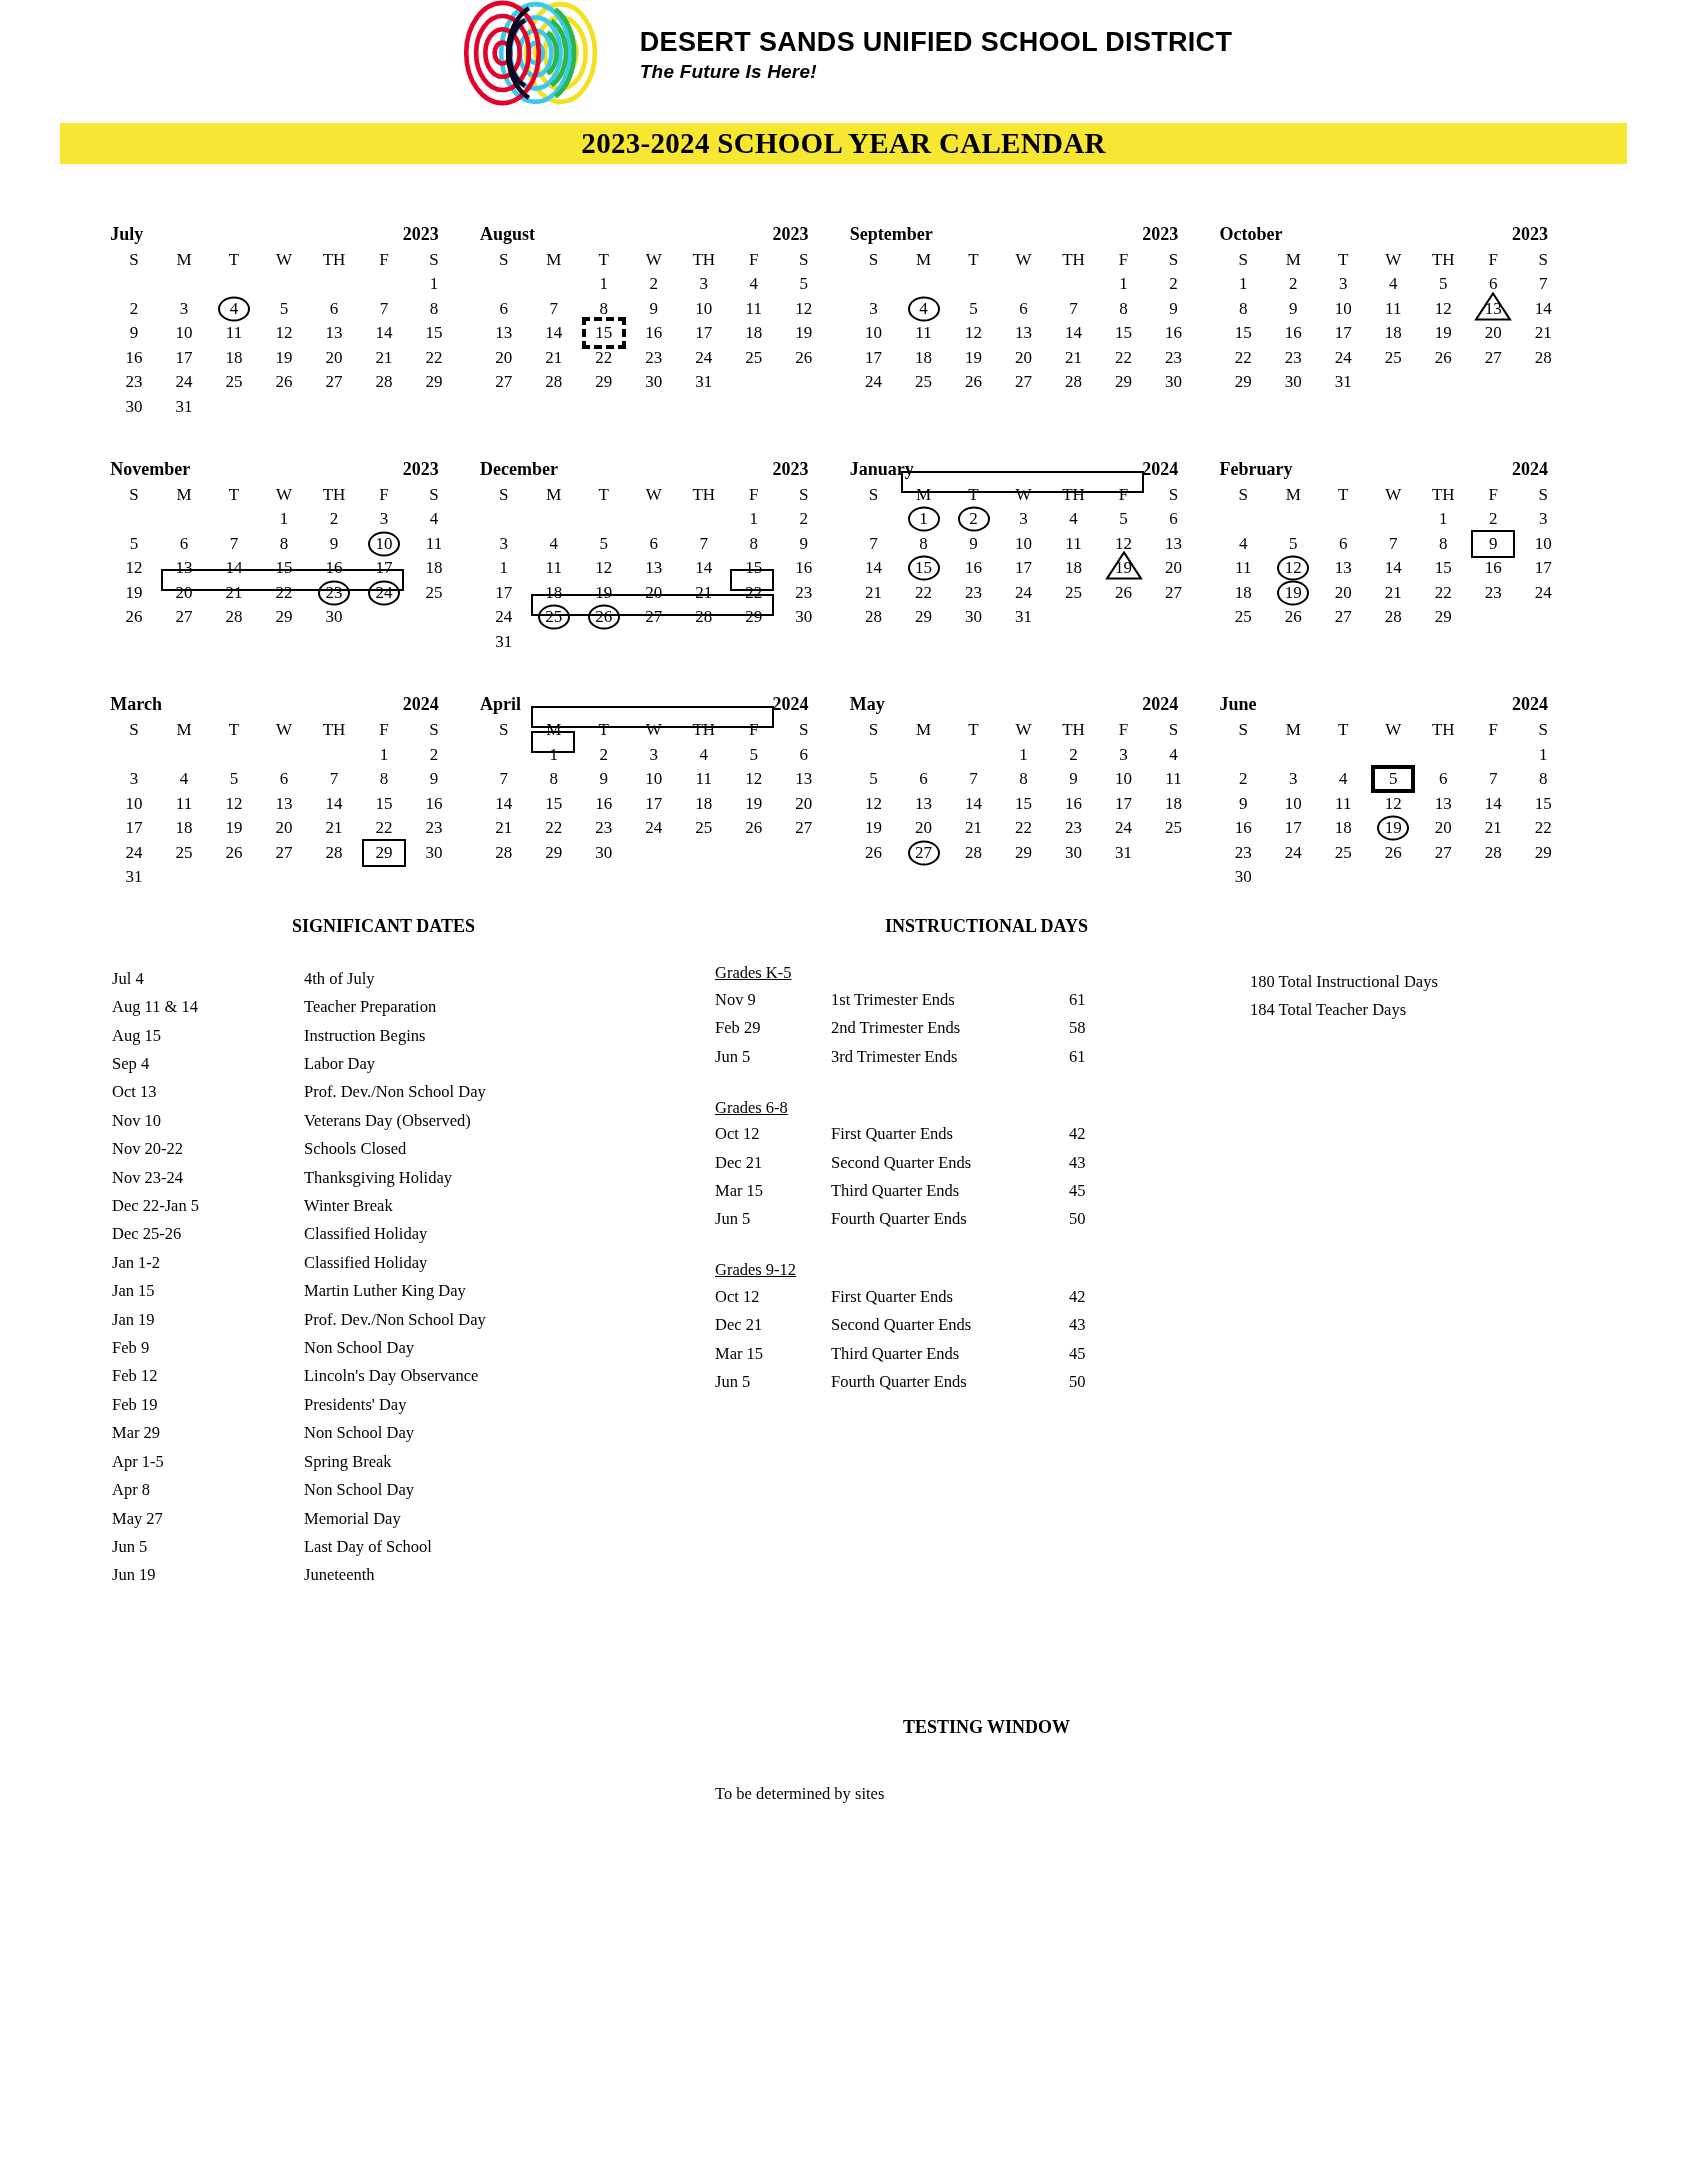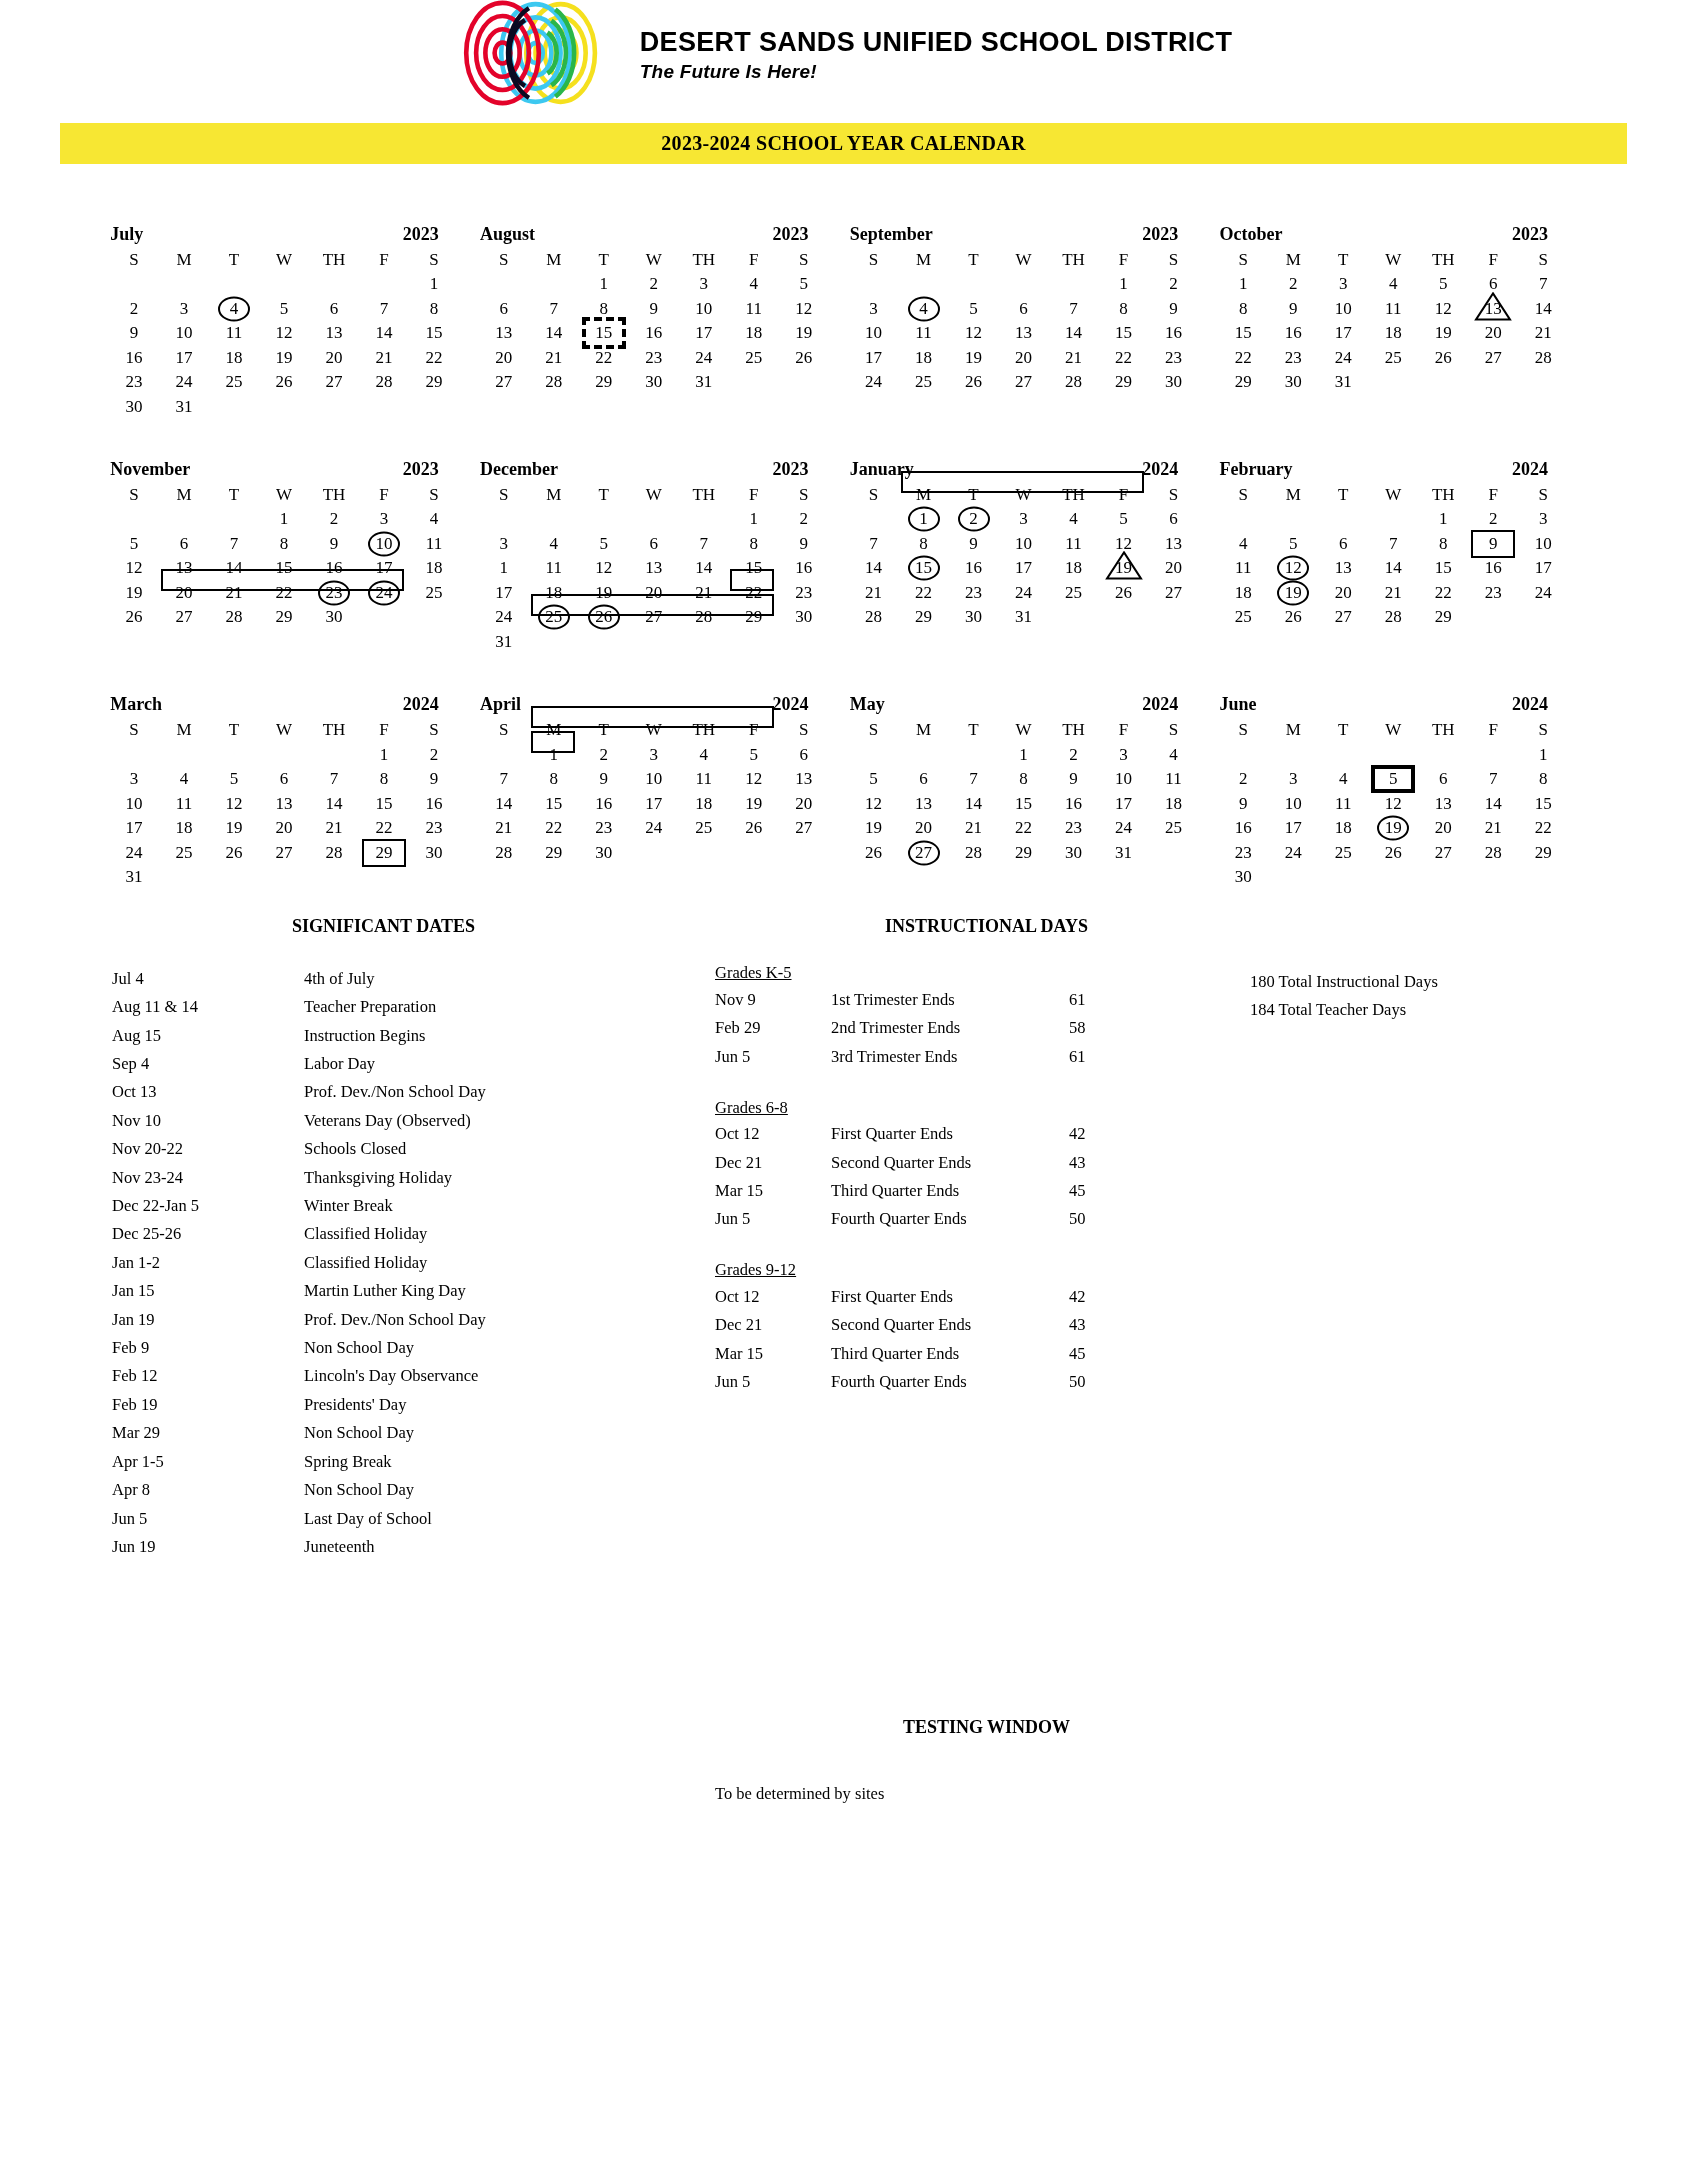--- a/index.html
+++ b/index.html
@@ -35,21 +35,21 @@
 
   
   .title-bar {
     margin: 17px 60px 0 60px;
     background: #f7e733;
     height: 41px;
     display: flex; align-items: center; justify-content: center;
   }
   .title-bar .title-text {
     font-family: "Liberation Serif", "DejaVu Serif", serif;
-    font-weight: bold; font-size: 20px; letter-spacing: 0.3px;
+    font-weight: bold; font-size: 29px; letter-spacing: 0.3px;
   }
 
   
   .months-area { margin: 20px 99px 0 109px; }
   .months-row { display: flex; }
   .month { width: 377px; position: relative; }
   .month-head {
     display: flex; justify-content: space-between; align-items: baseline;
     font-weight: bold; font-size: 18px;
     padding: 0 40px 0 1.3px;
@@ -1092,20 +1092,24 @@
           <div class="sig-date">Mar 29</div>
           <div class="sig-desc">Non School Day</div>
         </div>
         <div class="sig-row">
           <div class="sig-date">Apr 1-5</div>
           <div class="sig-desc">Spring Break</div>
         </div>
         <div class="sig-row">
           <div class="sig-date">Apr 8</div>
           <div class="sig-desc">Non School Day</div>
+        </div>
+        <div class="sig-row">
+          <div class="sig-date">May 27</div>
+          <div class="sig-desc">Memorial Day</div>
         </div>
         <div class="sig-row">
           <div class="sig-date">Jun 5</div>
           <div class="sig-desc">Last Day of School</div>
         </div>
         <div class="sig-row">
           <div class="sig-date">Jun 19</div>
           <div class="sig-desc">Juneteenth</div>
         </div>
       </div>

